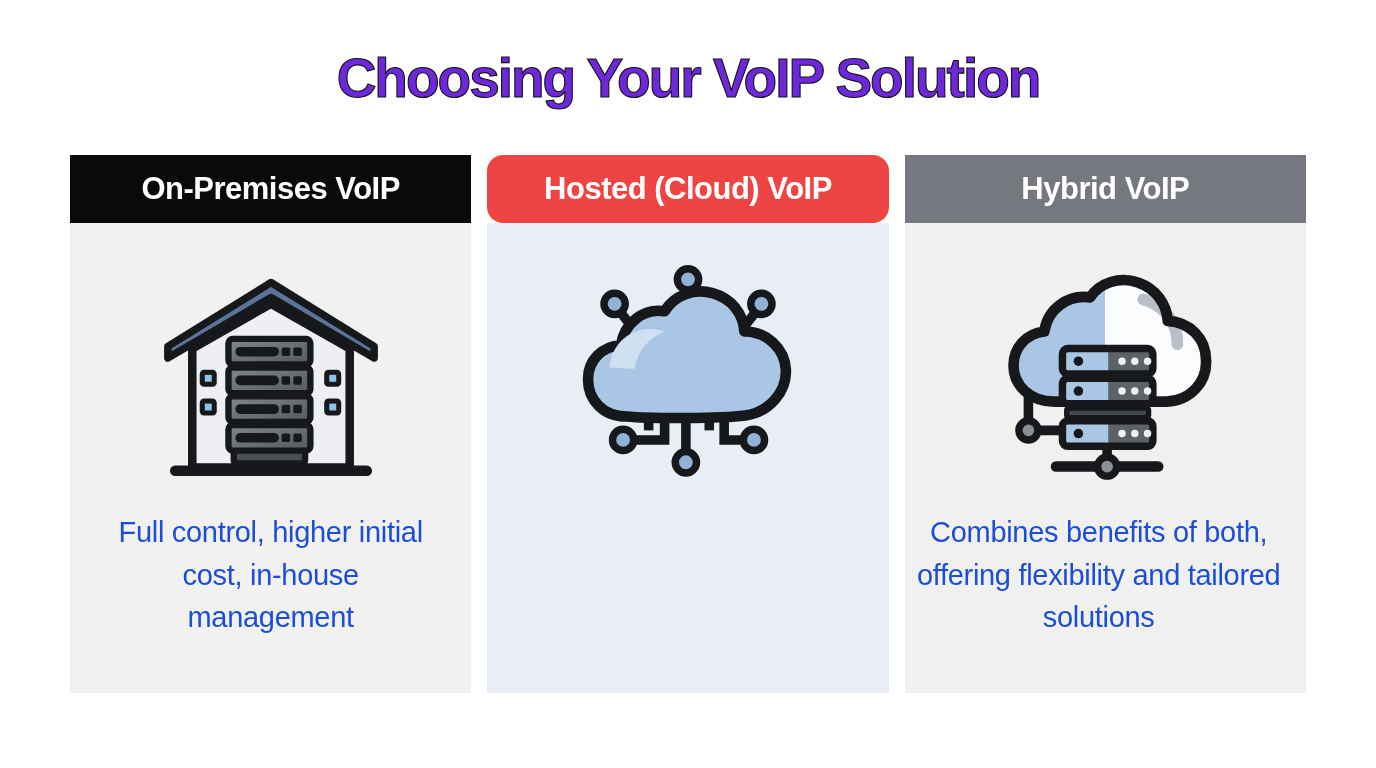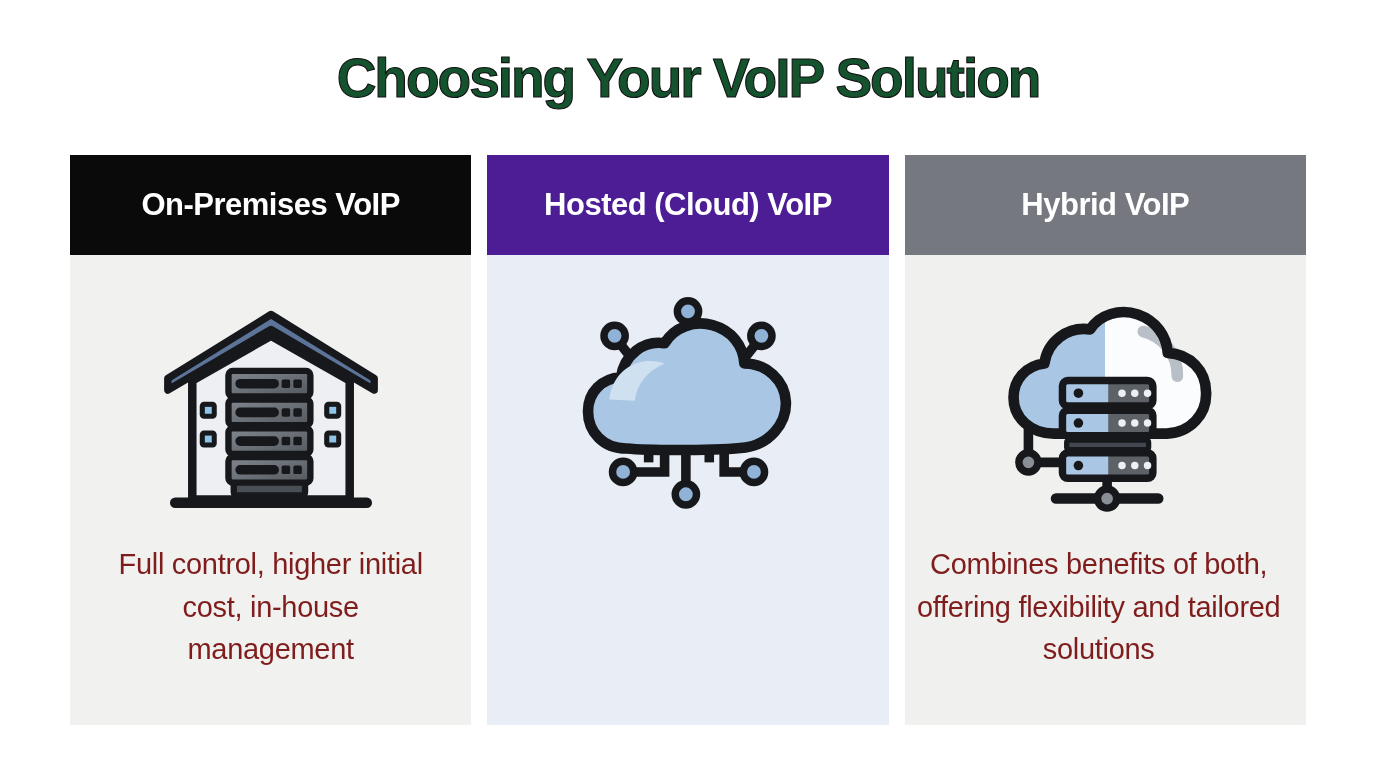--- a/index.html
+++ b/index.html
@@ -4,42 +4,42 @@
 <style>
   html,body{margin:0;padding:0;}
   body{
     width:1376px;height:768px;background:#ffffff;overflow:hidden;
     font-family:"Liberation Sans", sans-serif;
   }
   .title-wrap{
     height:155px;display:flex;align-items:center;justify-content:center;
   }
   .page-title{
-    font-size:55px;font-weight:bold;color:#14532d;letter-spacing:-2px;
+    font-size:55px;font-weight:bold;color:#6d28d9;letter-spacing:-2px;
     -webkit-text-stroke:1.1px #111111;
   }
   .columns{
     display:flex;gap:16px;padding:0 70px;
   }
   .column{flex:1;display:flex;flex-direction:column;}
   .col-header{
-    height:100px;display:flex;align-items:center;justify-content:center;
+    height:68px;display:flex;align-items:center;justify-content:center;
     color:#ffffff;font-size:31px;font-weight:bold;letter-spacing:-0.5px;
   }
   .col-panel{
     height:470px;display:flex;flex-direction:column;align-items:center;
     box-sizing:border-box;
   }
   .icon-wrap{
     height:288px;display:flex;align-items:center;justify-content:center;
     padding-top:14px;box-sizing:border-box;
   }
   .icon-wrap svg{width:234px;height:234px;display:block;}
   .desc{
-    font-size:29px;line-height:1.47;color:#7f1d1d;text-align:center;
+    font-size:29px;line-height:1.47;color:#1d4ed8;text-align:center;
     letter-spacing:-0.3px;margin:0 auto;
   }
   .column:nth-child(1) .desc{max-width:322px;}
   .column:nth-child(2) .desc{max-width:295px;}
   .column:nth-child(3) .desc{max-width:366px;margin-left:11px;}
 
   
   .ink{stroke:#17181b;}
   .node{fill:#8fb2d6;stroke:#17181b;stroke-width:7;}
   .gnode{fill:#8a8f96;stroke:#17181b;stroke-width:7;}
@@ -112,21 +112,21 @@
           <path class="ink" d="M13,84 L110,24 L207,84 L207,95 L110,38 L13,95 Z" fill="#5b7498" stroke-width="7" stroke-linejoin="round"></path>
 
           <line class="ink" x1="20" y1="201" x2="200" y2="201" stroke-width="10" stroke-linecap="round"></line>
         </svg>
       </div>
       <p class="desc">Full control, higher initial cost, in-house management</p>
     </div>
   </div>
 
   <div class="column">
-    <div class="col-header" style="background-color: #4c1d95;">
+    <div class="col-header" style="background-color: #ef4444; border-radius: 16px;">
       <span>Hosted (Cloud) VoIP</span>
     </div>
     <div class="col-panel" style="background-color: rgb(233, 238, 246);">
       <div class="icon-wrap">
         <svg viewBox="0 0 220 220" xmlns="http://www.w3.org/2000/svg">
 
           <g stroke="#17181b" stroke-width="9">
             <line x1="110" y1="62" x2="110" y2="28"></line>
             <line x1="64" y1="74" x2="45" y2="50"></line>
             <line x1="156" y1="74" x2="175" y2="50"></line>

